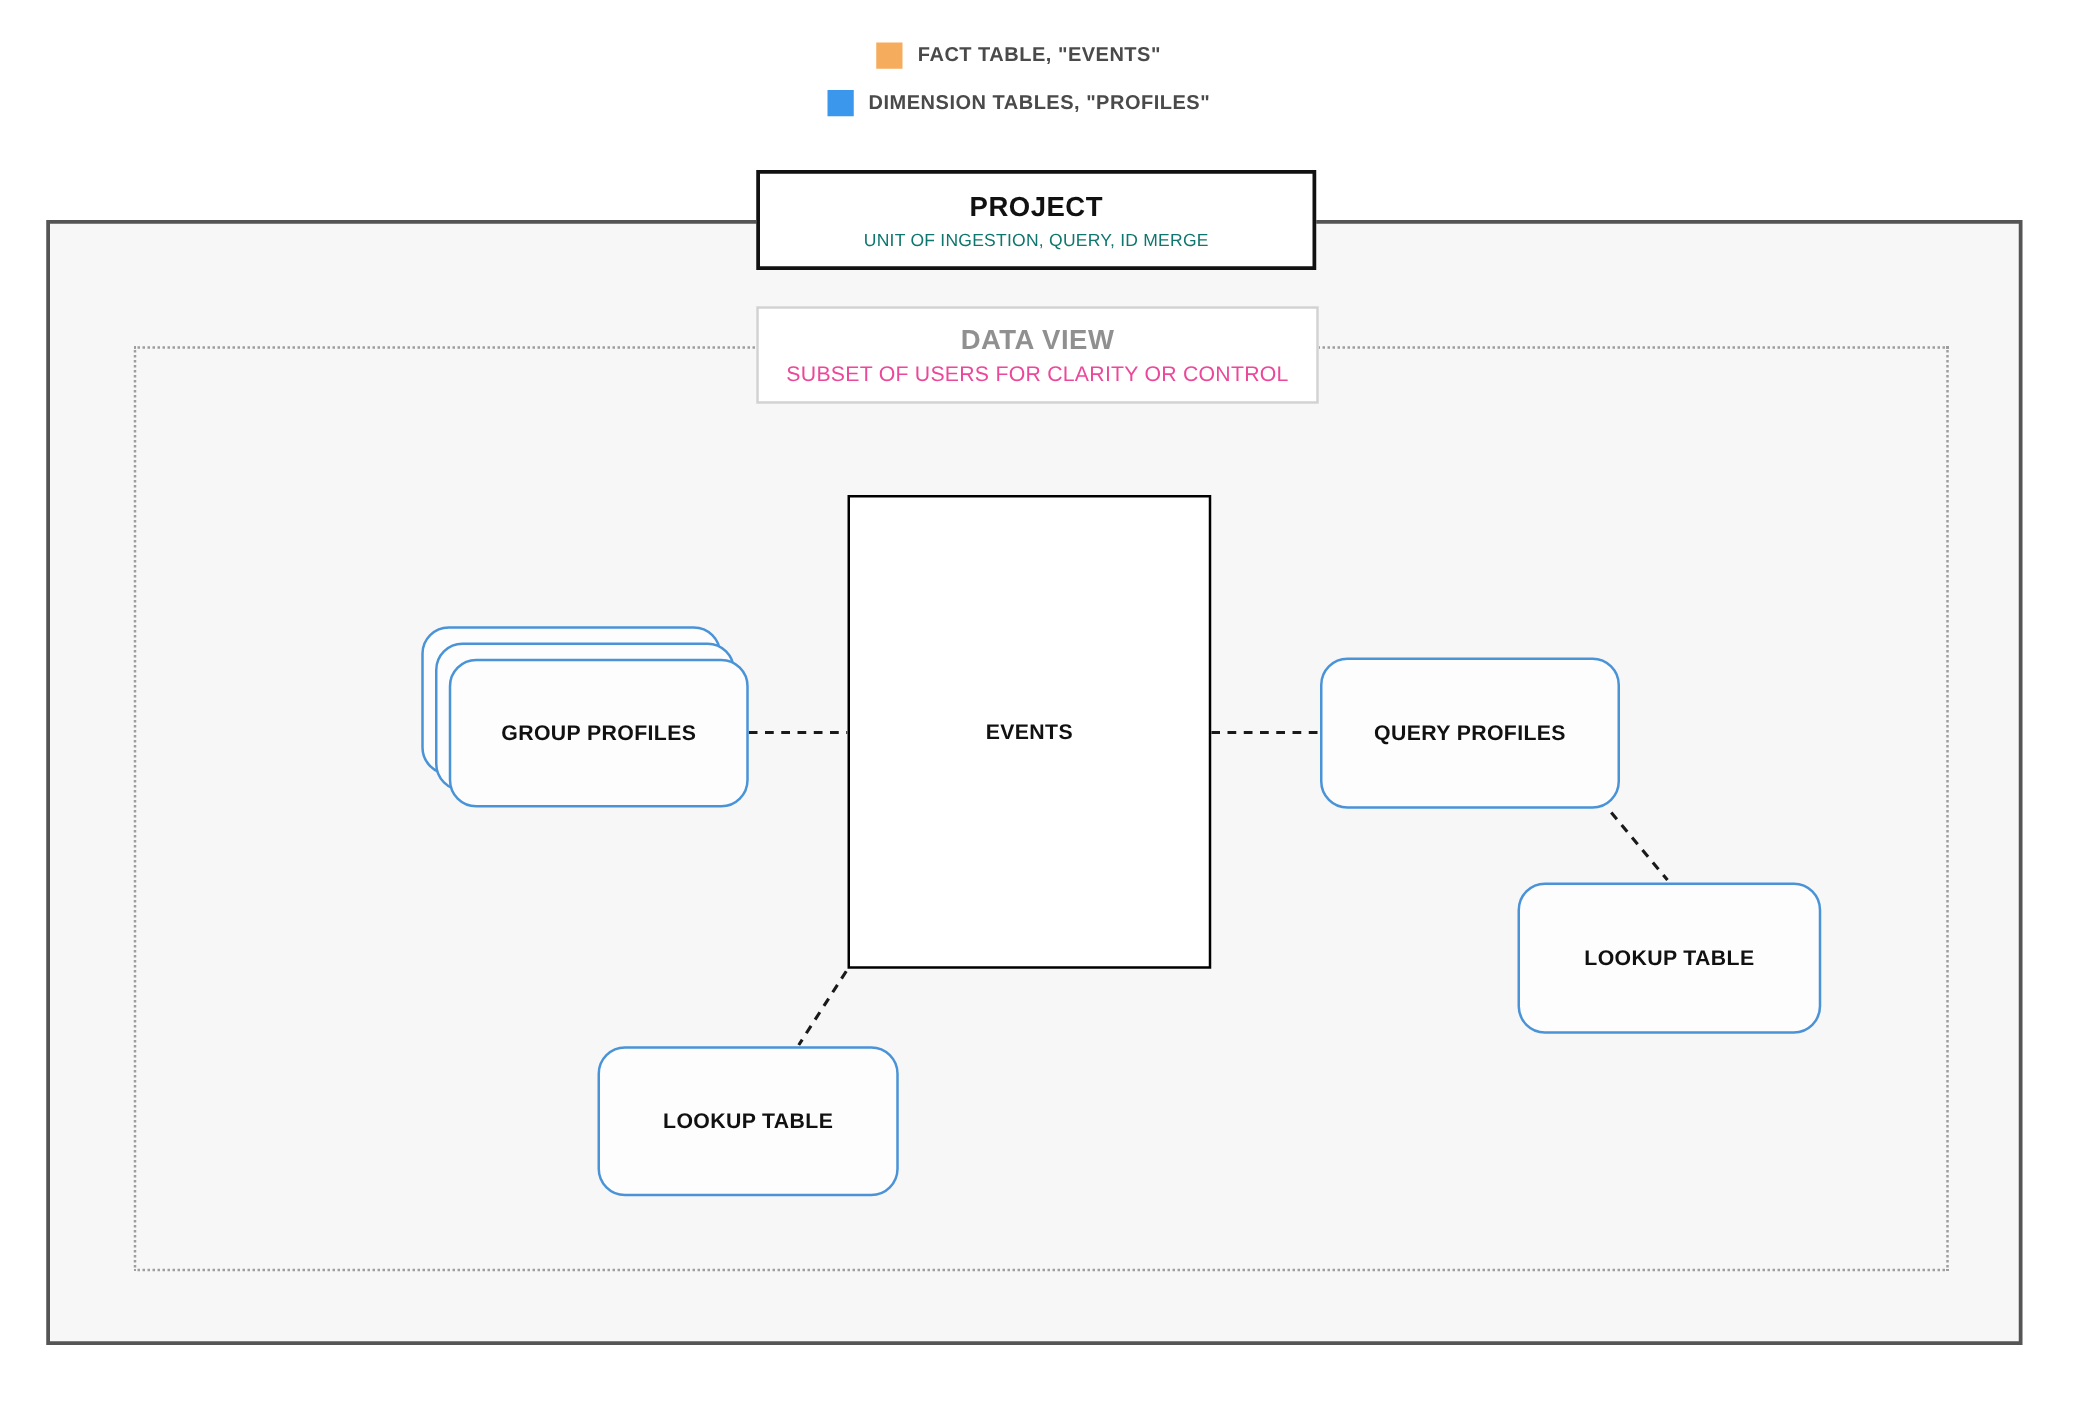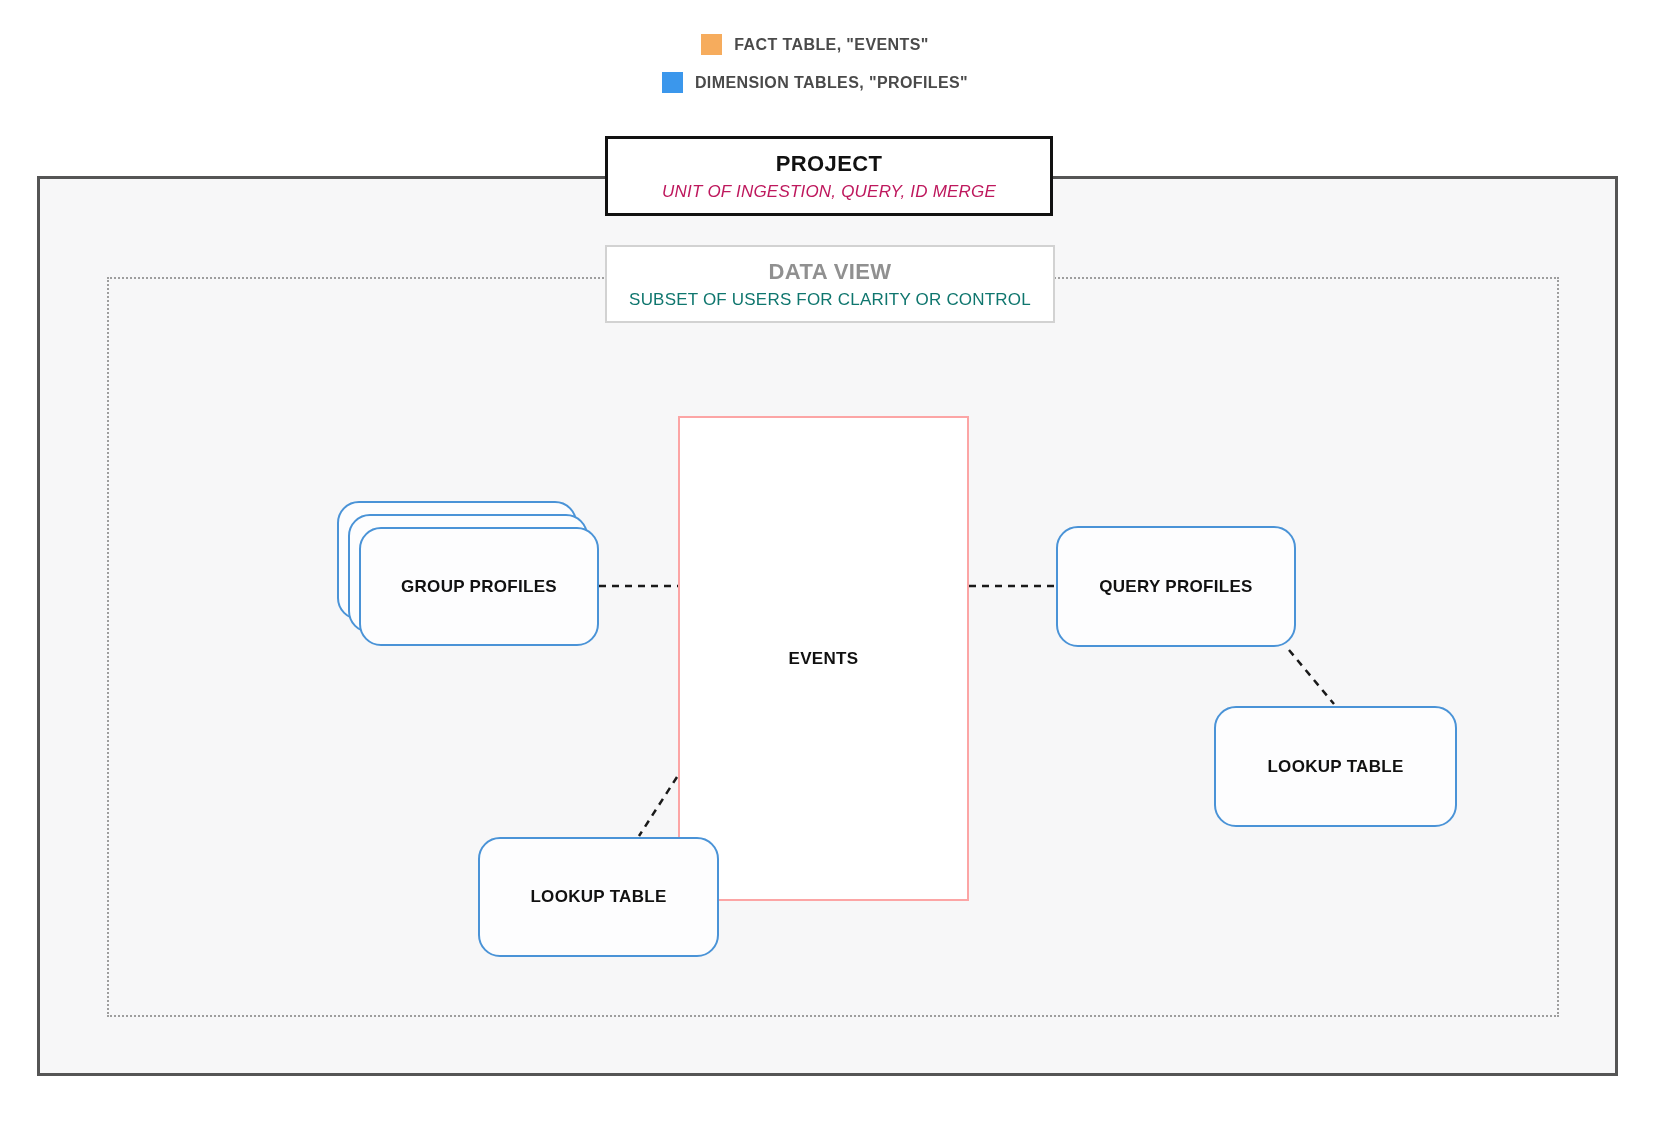--- a/index.html
+++ b/index.html
@@ -88,42 +88,41 @@
     height: 80px;
     border: 3px solid #111111;
   }
   .project-box .box-title {
     font-size: 22px;
     font-weight: 700;
     color: #111111;
     letter-spacing: 0.4px;
   }
   .project-box .box-subtitle {
-    font-size: 17px;
-    color: #be185d;
+    font-size: 14px;
+    color: #0f766e;
     letter-spacing: 0.2px;
-    font-style: italic;
   }
   .dataview-box {
     left: 605px;
     top: 245px;
     width: 450px;
     height: 78px;
     border: 2px solid #d2d2d2;
   }
   .dataview-box .box-title {
     font-size: 22px;
     font-weight: 700;
     color: #909090;
     letter-spacing: 0.4px;
     text-align: center;
   }
   .dataview-box .box-subtitle {
     font-size: 17px;
-    color: #0f766e;
+    color: #ec4899;
     letter-spacing: 0.2px;
   }
 
   
   .connectors {
     position: absolute;
     left: 0;
     top: 0;
     width: 1664px;
     height: 1128px;
@@ -148,24 +147,24 @@
   }
   .node-label {
     font-size: 17px;
     font-weight: 700;
     color: #111111;
     letter-spacing: 0.3px;
     text-align: right;
   }
   .fact-node {
     left: 678px;
-    top: 416px;
+    top: 396px;
     width: 291px;
-    height: 485px;
-    border: 2px solid #fca5a5;
+    height: 379px;
+    border: 2px solid #000000;
     background: #ffffff;
   }
   .dim-node {
     border: 2.5px solid #4a93d7;
     border-radius: 22px;
   }
   .user-profiles-node  { left: 1056px; top: 526px; width: 240px; height: 121px; }
   .lookup-right-node   { left: 1214px; top: 706px; width: 243px; height: 121px; }
   .lookup-bottom-node  { left: 478px;  top: 837px; width: 241px; height: 120px; }
 

